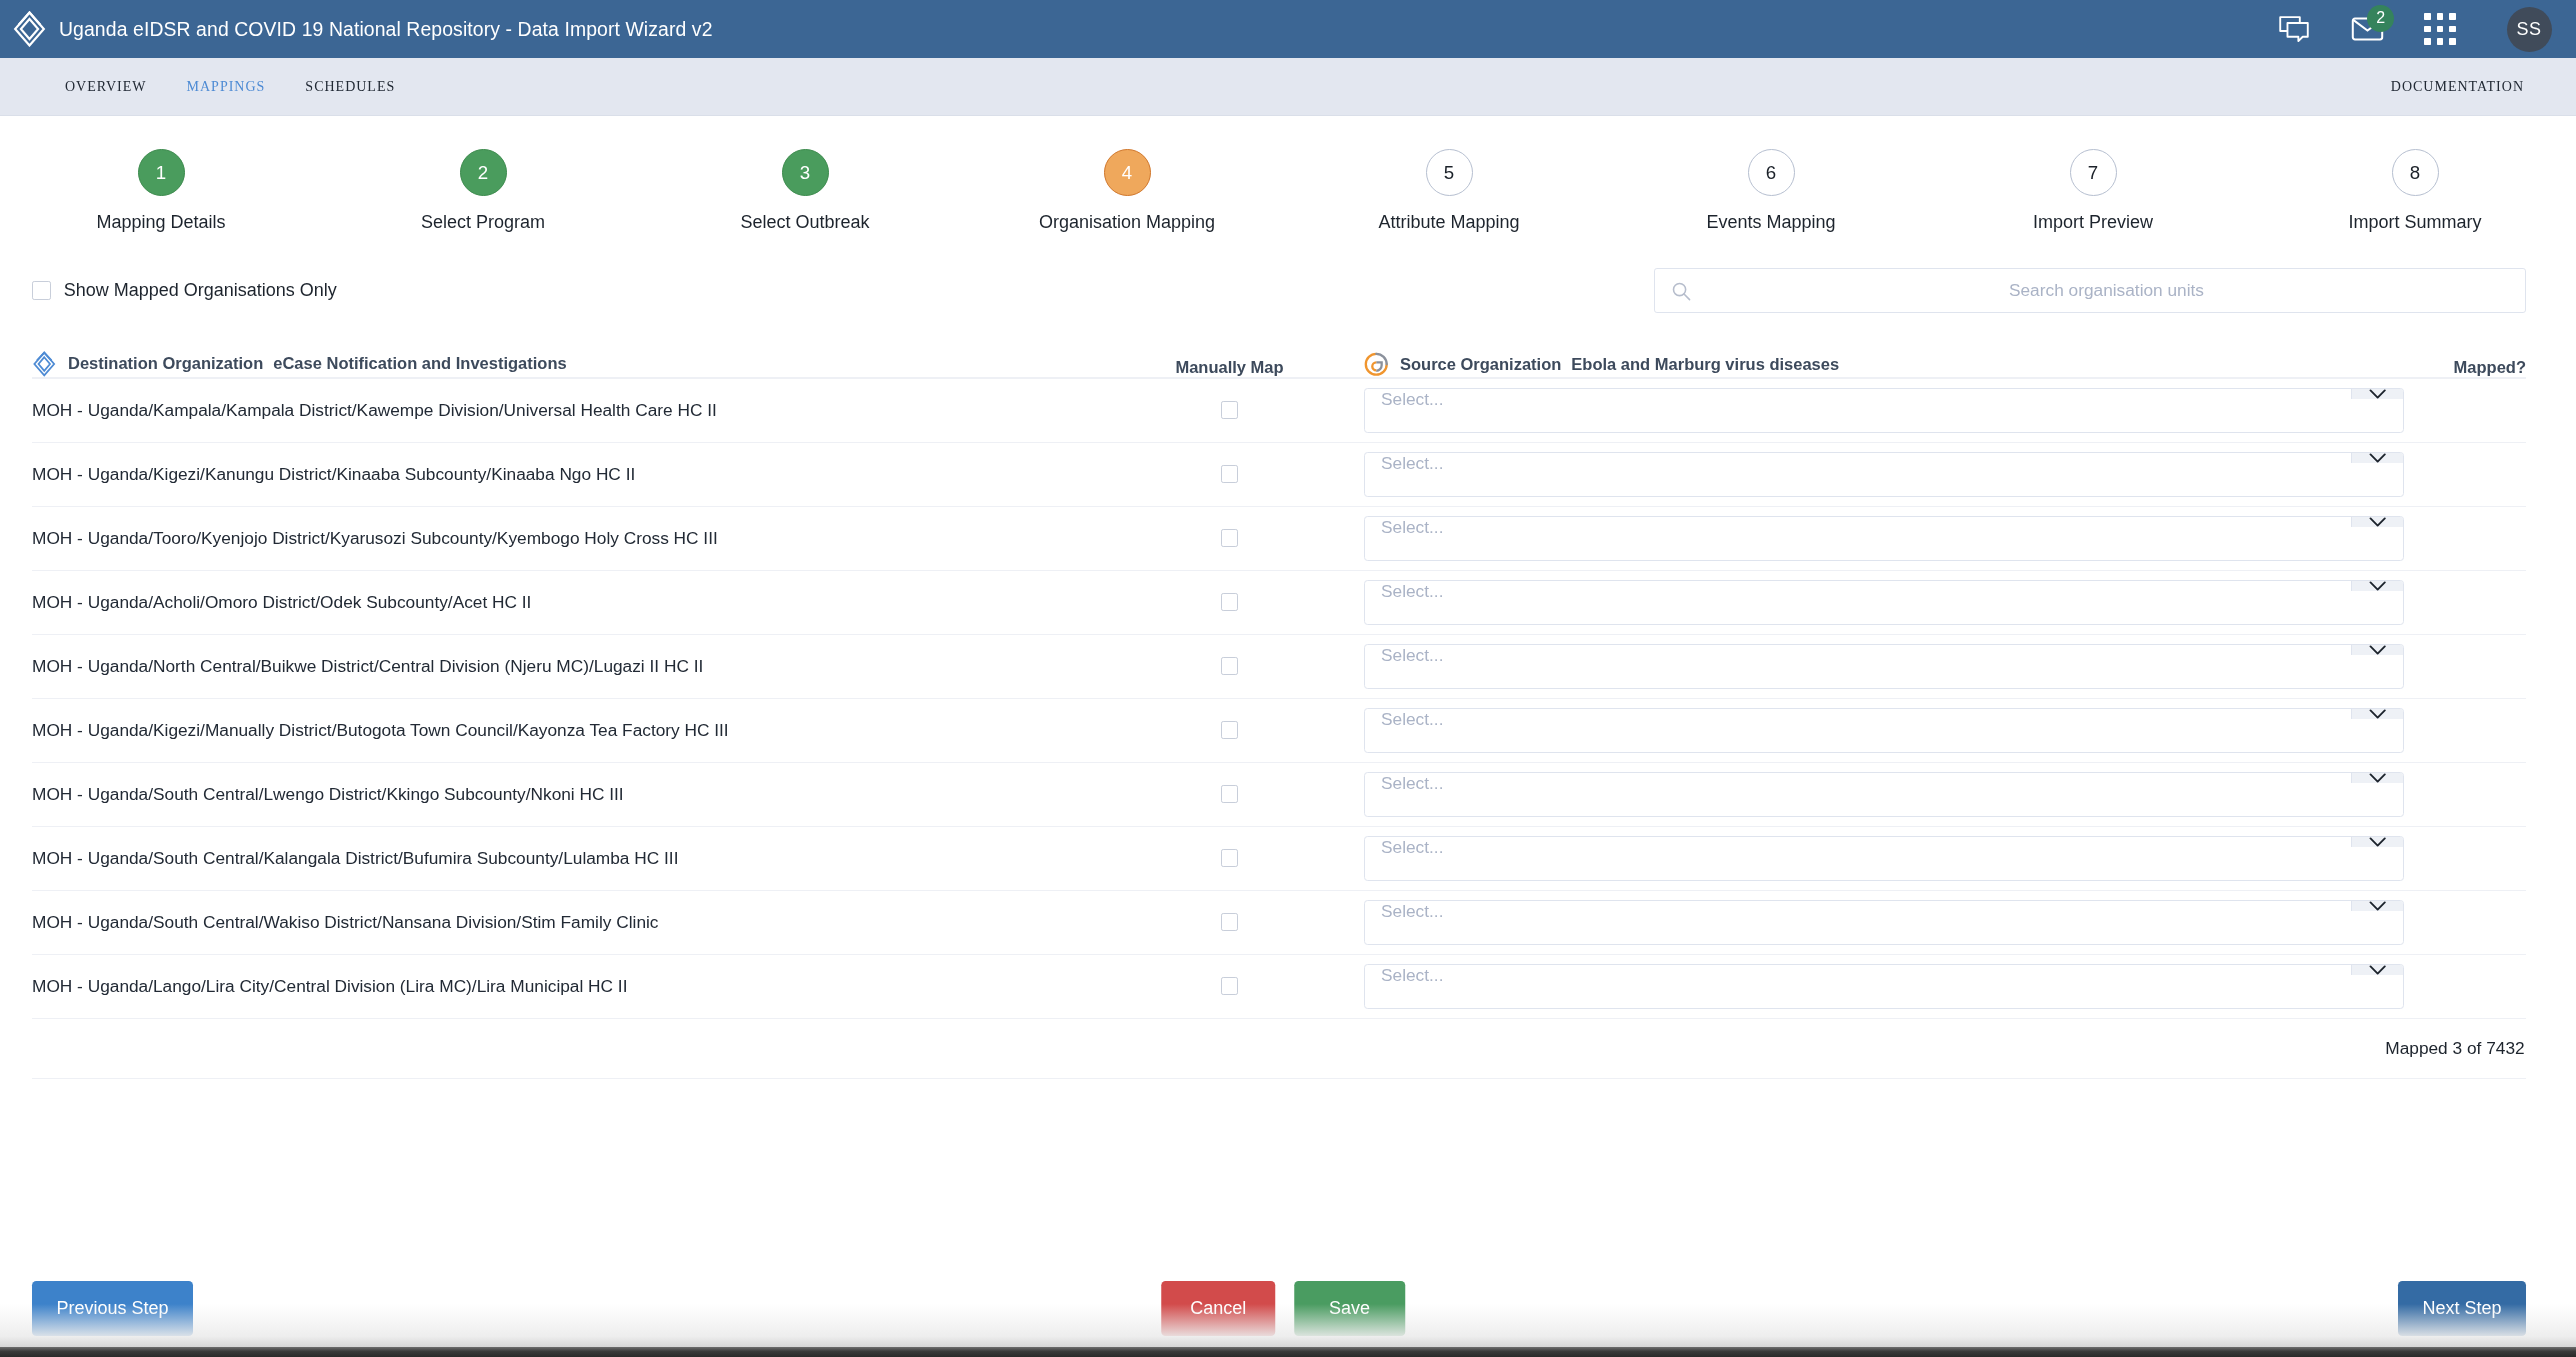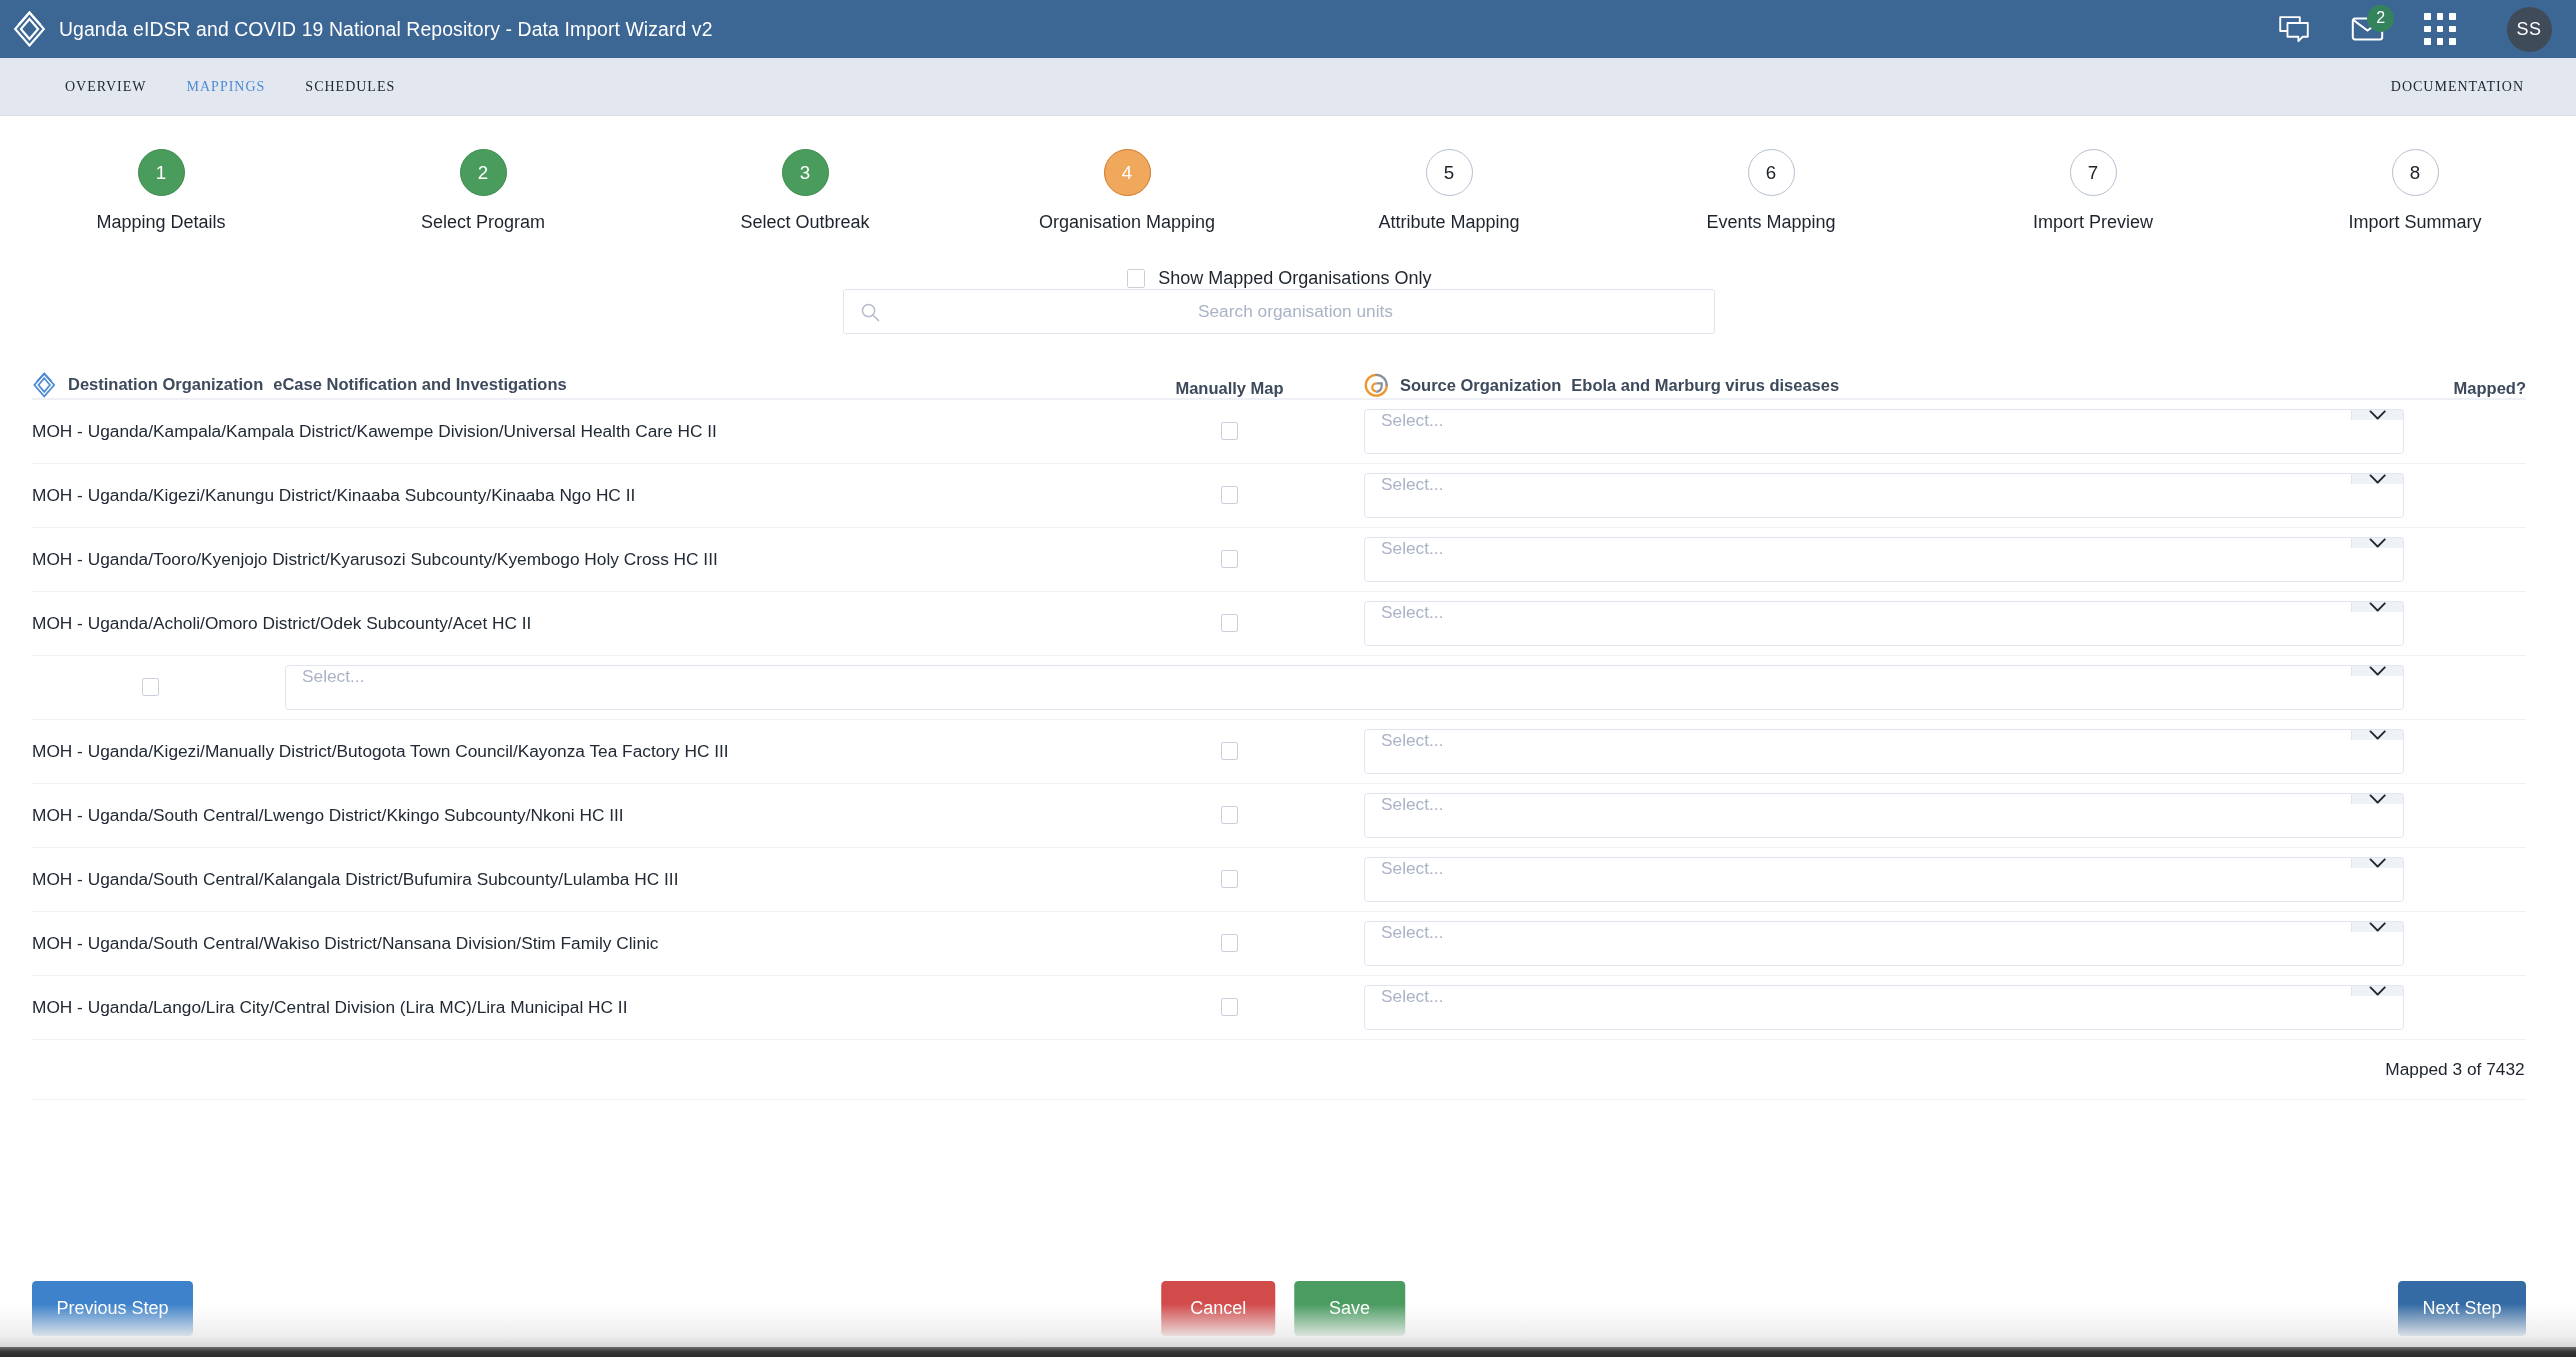--- a/index.html
+++ b/index.html
@@ -63,21 +63,21 @@
     display:flex; align-items:center; justify-content:center;
     font-size: 18.7px; box-sizing: border-box;
   }
   .step-circle.done { background:#4a9c5d; border: 1.4px solid #3b8a4c; color:#fff; }
   .step-circle.current { background:#efa85c; border: 1.4px solid #d0762a; color:#fff; }
   .step-circle.todo { background:#fff; border: 1.4px solid #b6bfd0; color:#1b2129; }
   .step-label { margin-top: 16px; font-size: 18px; color: #1d242d; white-space: nowrap; }
 
   
   .filterrow {
-    display:flex; align-items:center; padding: 35px 50px 0 32px; flex-direction: column;
+    display:flex; align-items:center; padding: 35px 50px 0 32px;
   }
   .chk-wrap { display:flex; align-items:center; cursor:pointer; }
   .chk {
     width: 18.7px; height: 18.7px; border: 1.4px solid #c8ceda; border-radius: 2.2px;
     background: #fff; display:block;
   }
   .chk-label { font-size: 18px; color:#1d242d; margin-left: 13px; white-space:nowrap; }
   .filter-spacer { flex:1 1 auto; }
   .searchbox {
     width: 872px; height: 45px; border: 0.7px solid #dfe4ee; border-radius: 2.9px;
@@ -370,20 +370,21 @@
             <svg width="17.3" height="10" viewBox="0 0 24 14" aria-hidden="true">
                 <path d="M2 2 L12 12 L22 2" fill="none" stroke="#1d242d" stroke-width="2.6" stroke-linecap="round" stroke-linejoin="round"></path>
               </svg>
           </span>
         </div>
       </div>
       <div class="td-mapped"></div>
     </div>
 
     <div class="trow">
+      <div class="td-dest">MOH - Uganda/North Central/Buikwe District/Central Division (Njeru MC)/Lugazi II HC II</div>
       <div class="td-manual">
           <span class="chk"></span>
         </div>
       <div class="td-src">
         <div class="select-ctrl">
           <span class="select-value">Select...</span>
           <span class="select-arrow">
             <svg width="17.3" height="10" viewBox="0 0 24 14" aria-hidden="true">
                 <path d="M2 2 L12 12 L22 2" fill="none" stroke="#1d242d" stroke-width="2.6" stroke-linecap="round" stroke-linejoin="round"></path>
               </svg>

